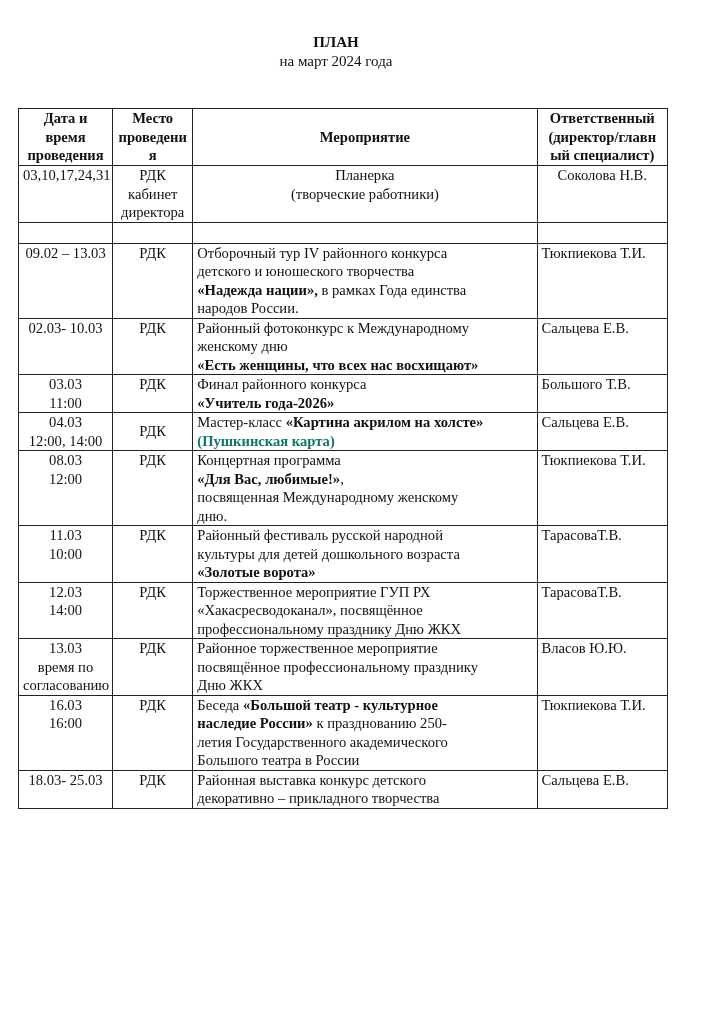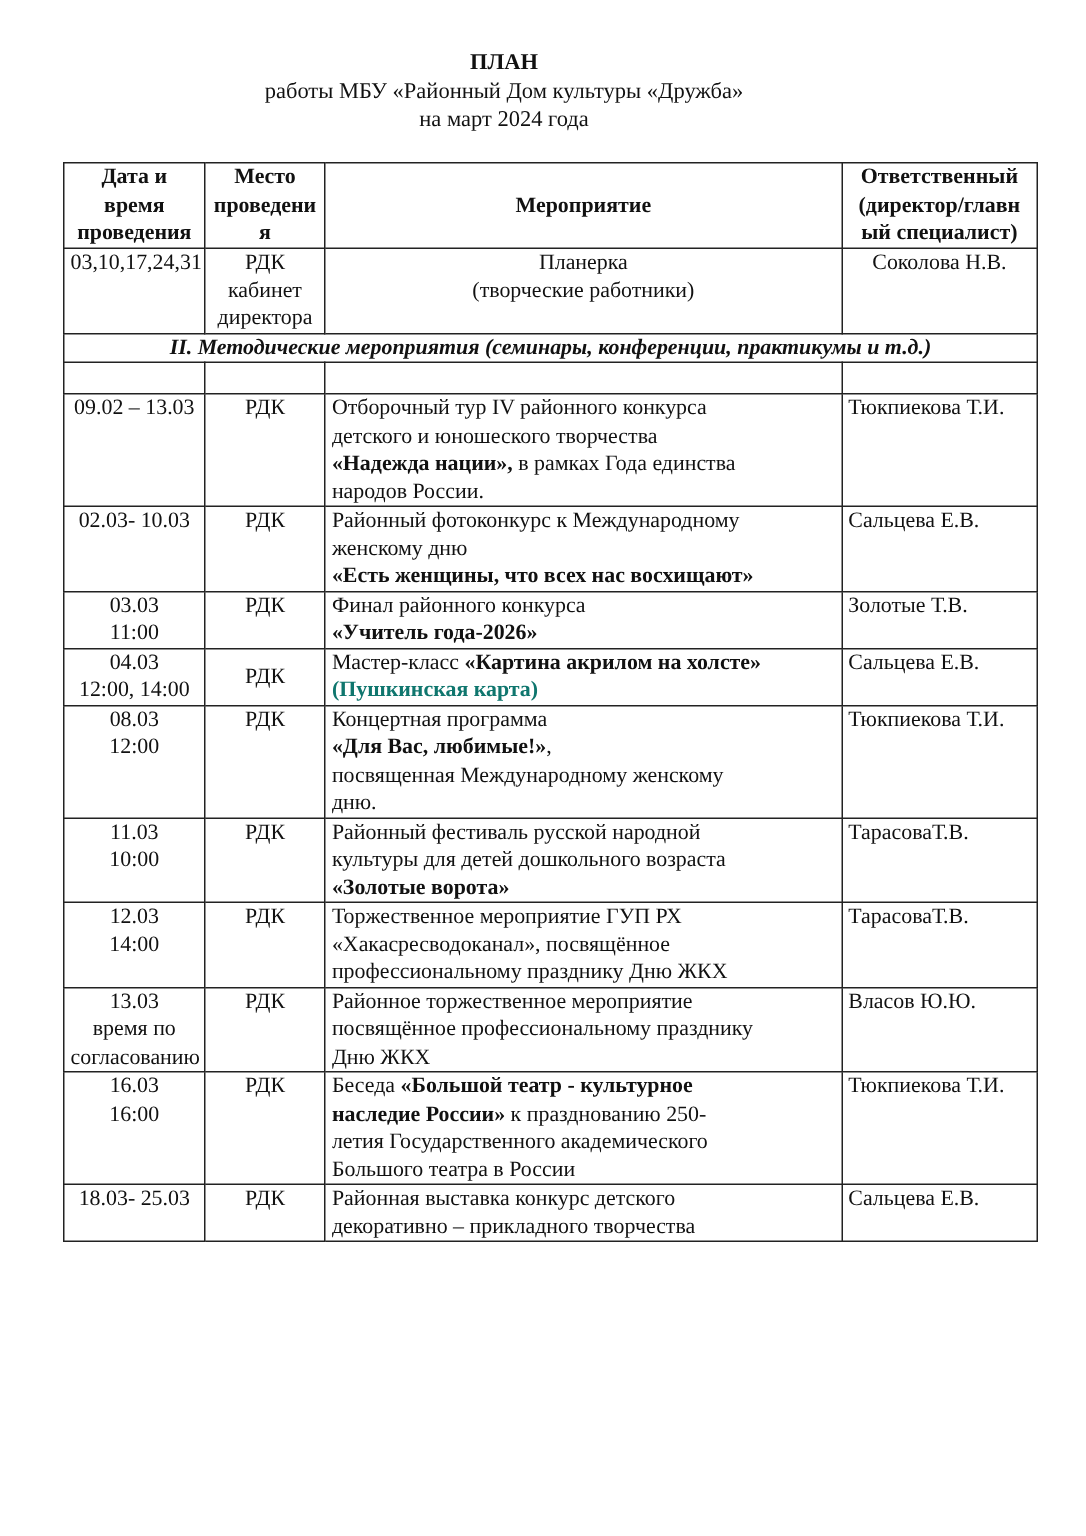--- a/index.html
+++ b/index.html
@@ -6,21 +6,21 @@
   body {
     width: 724px; height: 1024px; position: relative; overflow: hidden;
     font-family: "Liberation Serif", "DejaVu Serif", serif;
     color: #111; font-size: 14.6px;
   }
   .title-block { position: absolute; top: 33px; left: 0; width: 672px; text-align: center; line-height: 19px; }
   .title-block .t1 { font-weight: bold; font-size: 15px; }
   .title-block .t2, .title-block .t3 { font-size: 15px; }
 
   table.plan {
-    position: absolute; left: 42px; top: 108px; width: 650px;
+    position: absolute; left: 18px; top: 108px; width: 650px;
     border-collapse: collapse; table-layout: fixed;
   }
   table.plan td, table.plan th {
     border: 1.3px solid #222; padding: 0 4px; vertical-align: top;
     line-height: 18.5px; font-size: 14.6px;
   }
   col.c1 { width: 88px; } col.c2 { width: 75px; } col.c3 { width: 322px; } col.c4 { width: 122px; }
   th { font-weight: bold; text-align: center; vertical-align: middle !important; }
   tr.section td { text-align: center; font-weight: bold; font-style: italic; font-size: 14.6px; }
   td.center { text-align: center; }
@@ -29,21 +29,20 @@
   .bold { font-weight: bold; }
   .red { color: #0f766e; font-weight: bold; }
   .just { text-align: justify; text-align-last: left; }
   .line { display: block; }
 </style>
 </head>
 <body>
 
 <div class="title-block">
   <div class="t1">ПЛАН</div>
-  <div class="t2">работы МБУ «Районный Дом культуры «Дружба»</div>
   <div class="t3">на март 2024 года</div>
 </div>
 
 <table class="plan">
   <colgroup>
       <col class="c1">
       <col class="c2">
       <col class="c3">
       <col class="c4">
     </colgroup>
@@ -74,23 +73,20 @@
       <span class="line">кабинет</span>
       <span class="line">директора</span>
     </td>
     <td class="center">
       <span class="line">Планерка</span>
       <span class="line">(творческие работники)</span>
     </td>
     <td class="vmid">Соколова Н.В.</td>
   </tr>
 
-  <tr class="section">
-    <td colspan="4">II. Методические мероприятия (семинары, конференции, практикумы и т.д.)</td>
-  </tr>
 
   <tr style="height:21px;">
     <td></td>
     <td></td>
     <td></td>
     <td></td>
   </tr>
 
   <tr>
     <td class="center">09.02 – 13.03</td>
@@ -119,21 +115,21 @@
   <tr>
     <td class="center">
       <span class="line">03.03</span>
       <span class="line">11:00</span>
     </td>
     <td class="center vmid">РДК</td>
     <td>
       <span class="line">Финал районного конкурса</span>
       <span class="line bold">«Учитель года-2026»</span>
     </td>
-    <td>Золотые Т.В.</td>
+    <td>Большого Т.В.</td>
   </tr>
 
   <tr>
     <td class="center">
       <span class="line">04.03</span>
       <span class="line">12:00, 14:00</span>
     </td>
     <td class="center" style="padding-top:9px;"><span>РДК</span></td>
     <td>
       <span class="just line"><span>Мастер-класс </span><b>«Картина акрилом на холсте»</b></span>

